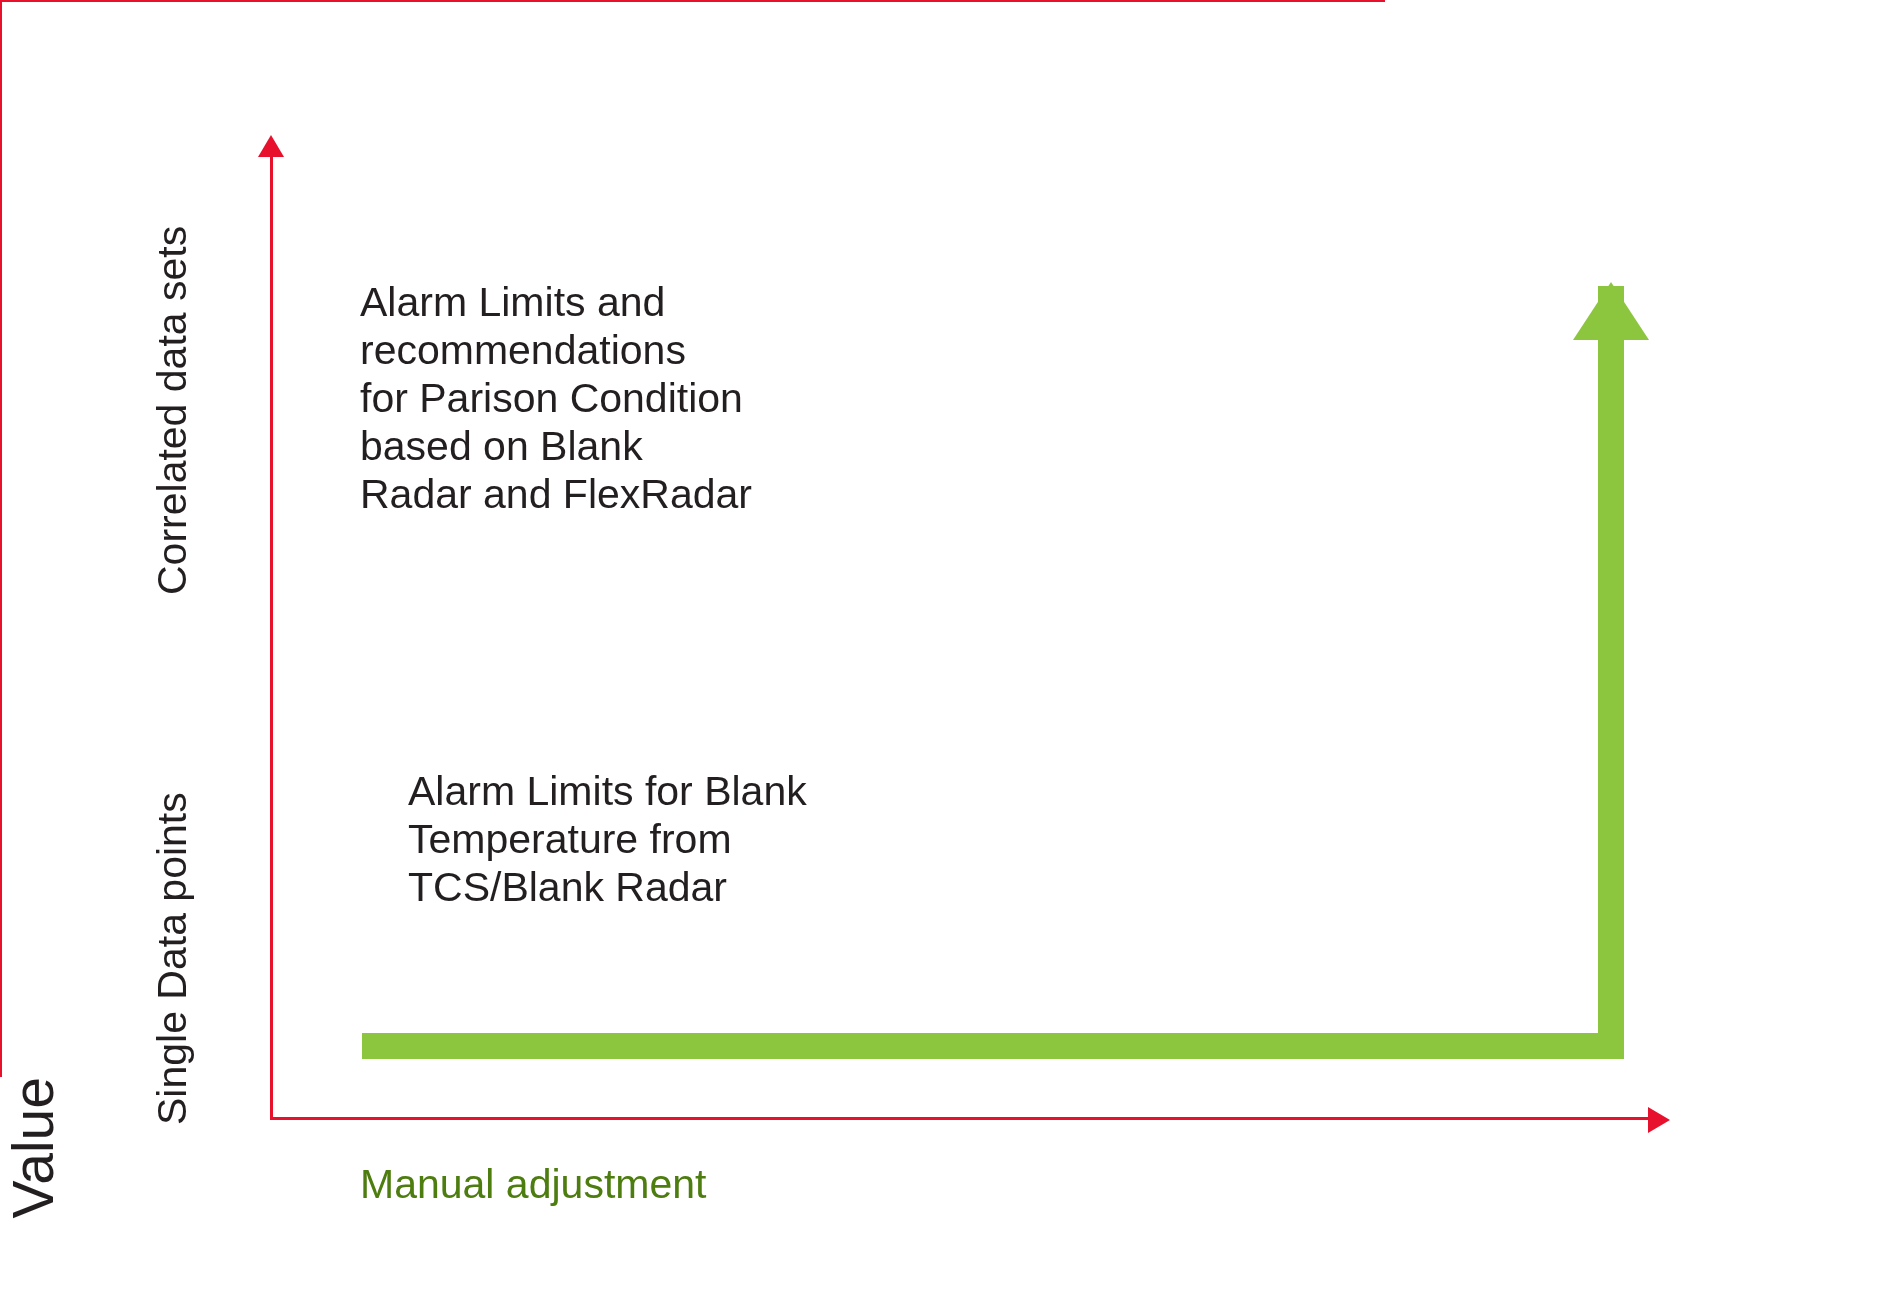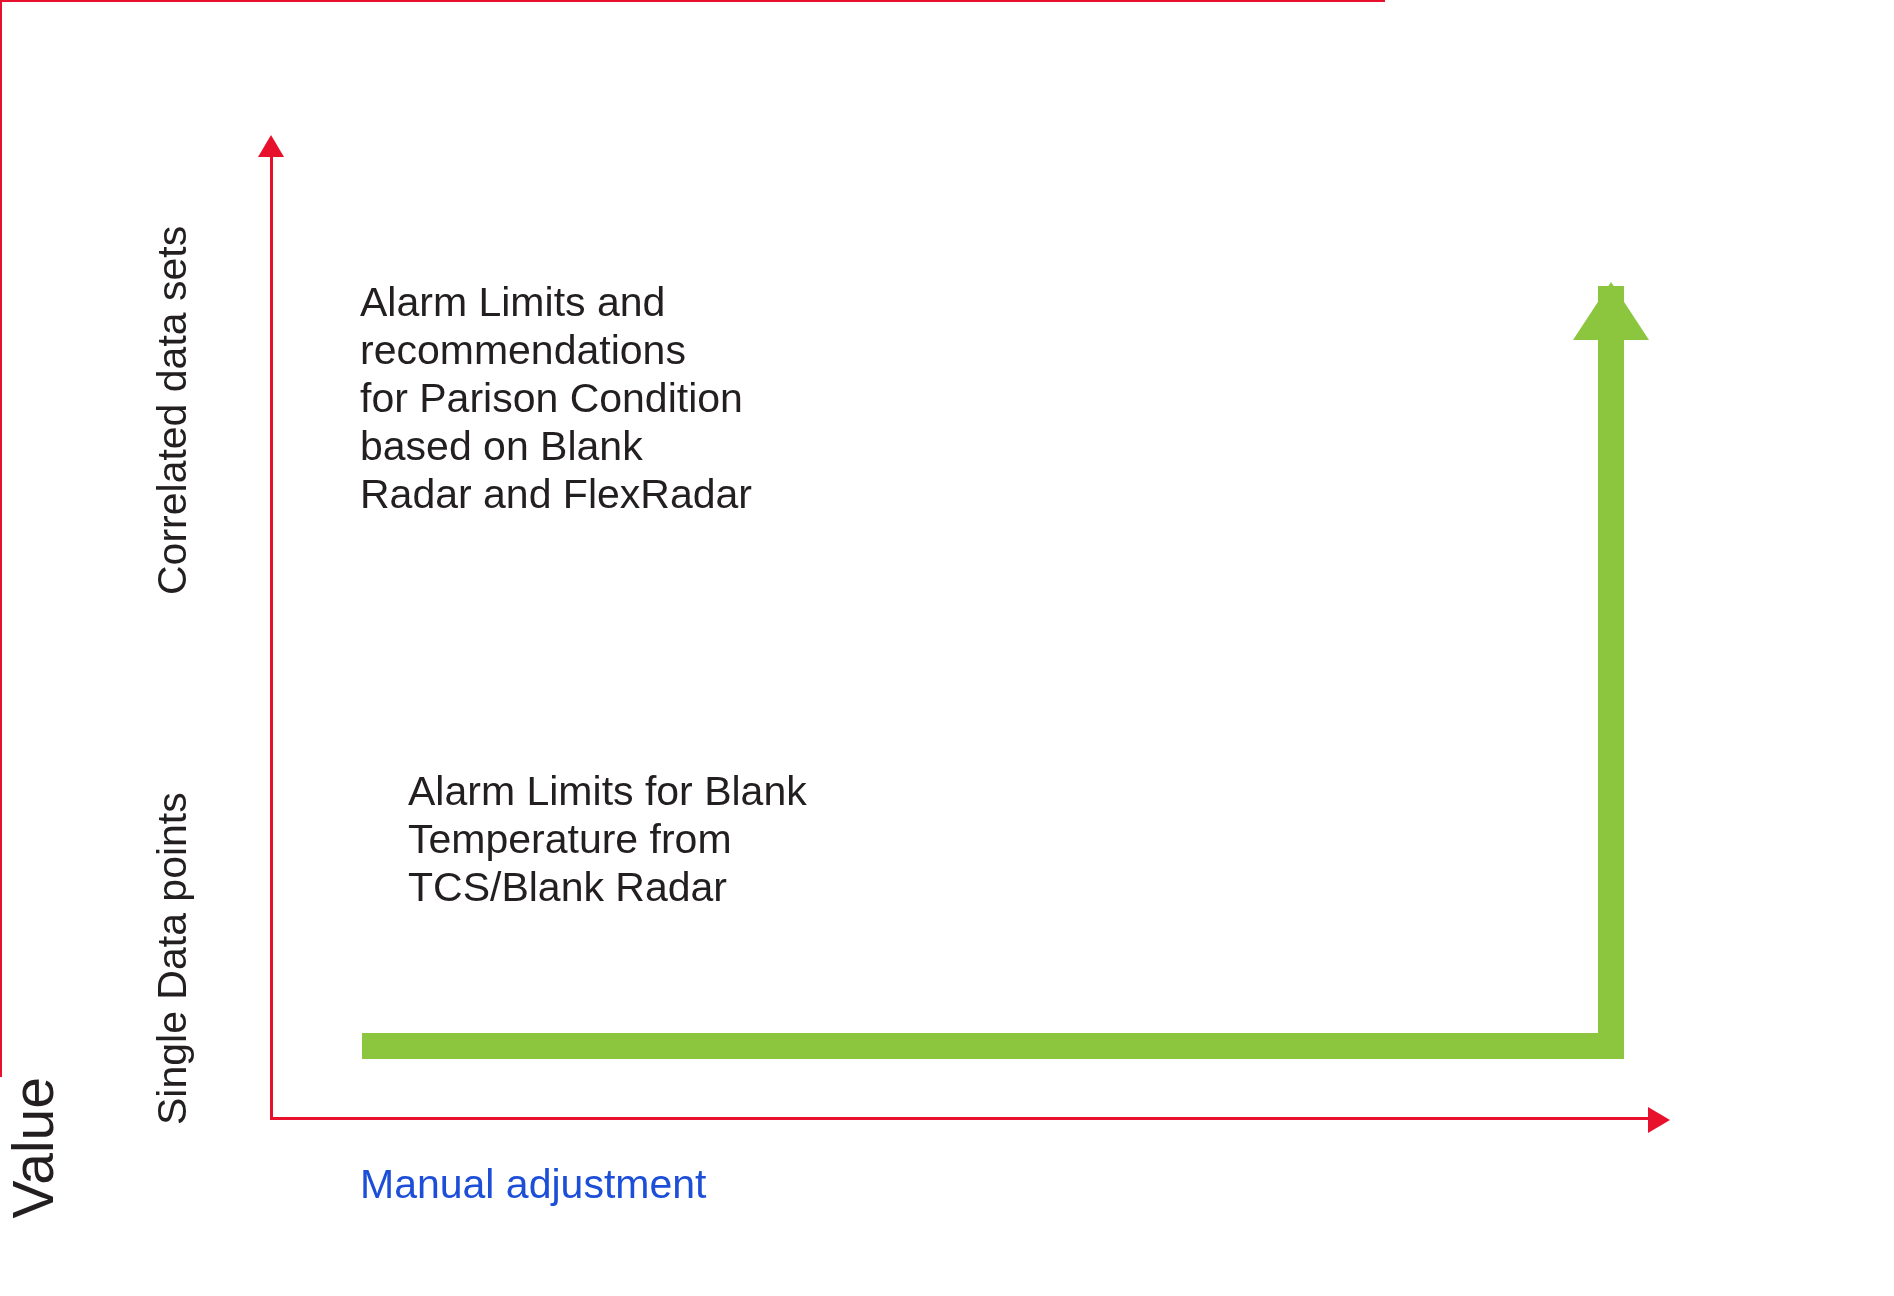--- a/index.html
+++ b/index.html
@@ -66,21 +66,21 @@
     left:1664px;top:290px;
     font-size:57px;
     writing-mode:vertical-rl;
     transform:rotate(180deg);
   }
 
   .h-label{
     position:absolute;
     font-size:41px;
     white-space:nowrap;
-    color:#1d4ed8;
+    color:#4d7c0f;
     text-align:right;
   }
   #label-manual{left:360px;top:1161px;}
   #label-automatic{left:1030px;top:1161px;}
 
   
   .quad{
     position:absolute;
     font-size:41px;
     line-height:1.17;

